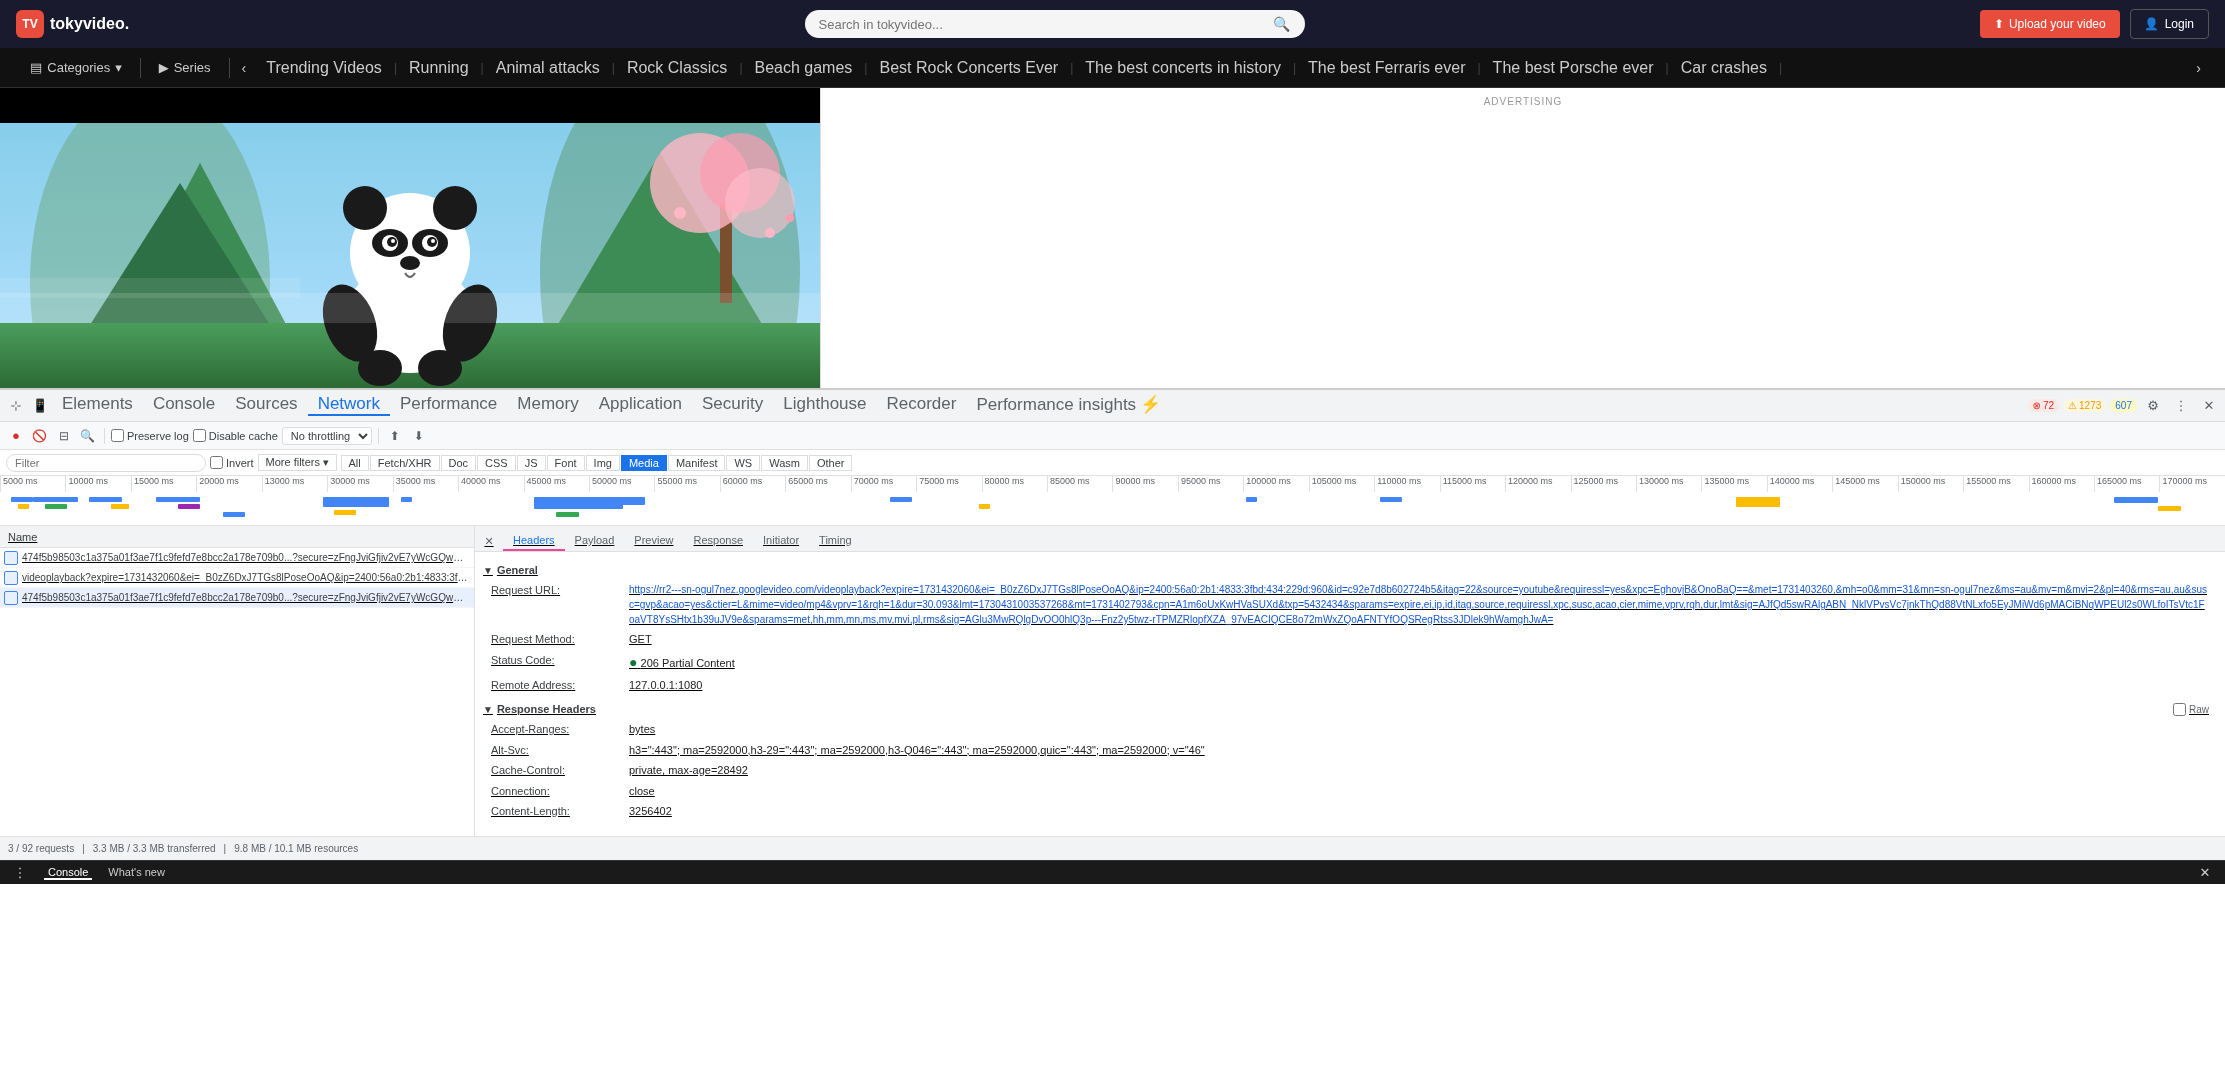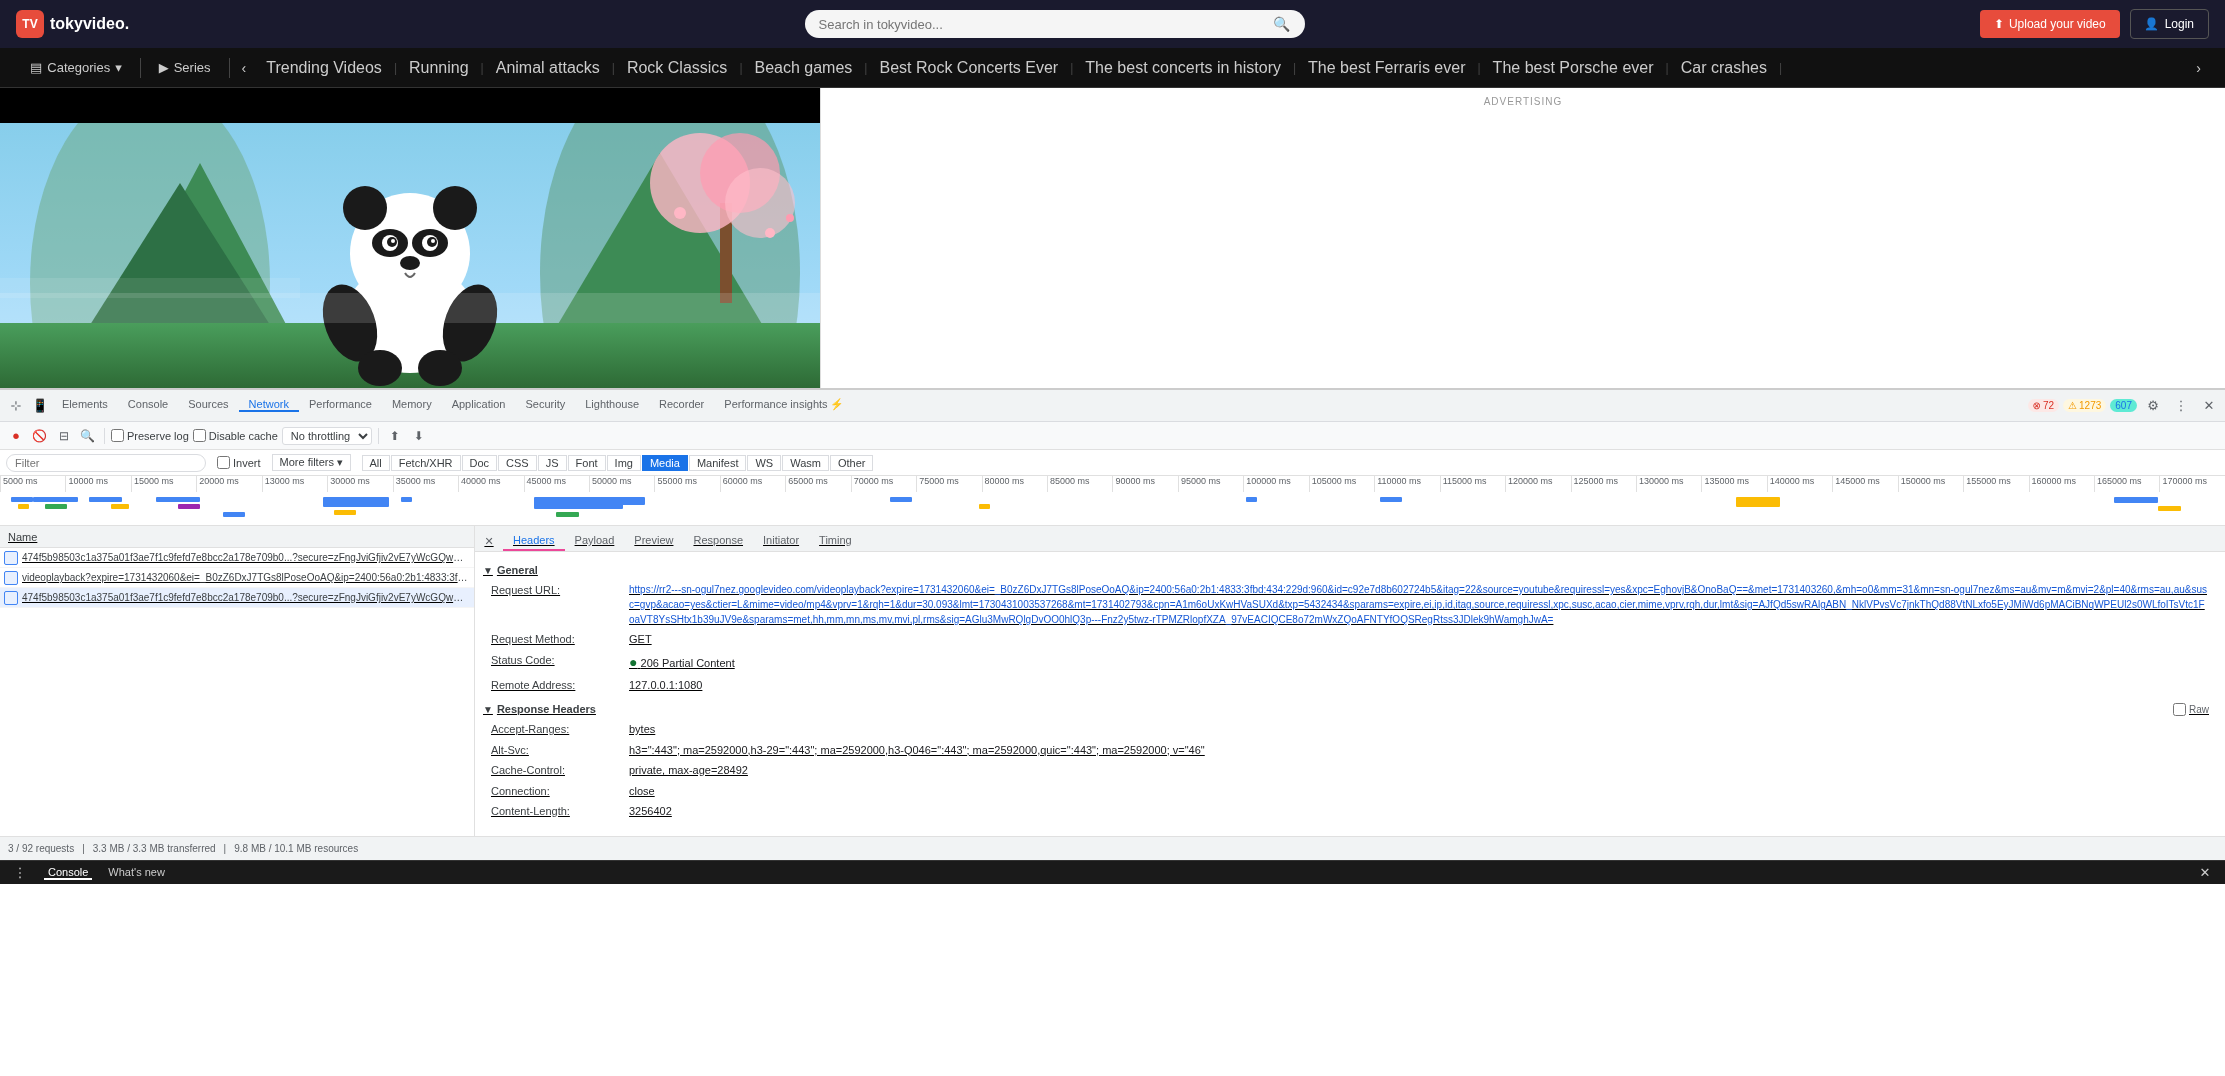--- a/index.html
+++ b/index.html
@@ -158,21 +158,21 @@
       background: #f1f3f4;
       border-bottom: 1px solid #dadce0;
       height: 32px;
       padding: 0 4px;
       gap: 0;
     }
     .dt-tab {
       padding: 0 10px;
       height: 100%;
       display: flex; align-items: center;
-      font-size: 11px;
+      font-size: 17px;
       color: #5f6368;
       cursor: pointer;
       border-bottom: 2px solid transparent;
       white-space: nowrap;
     }
     .dt-tab.active { color: #1a73e8; border-bottom: 2px solid #1a73e8; }
     .dt-icons {
       margin-left: auto;
       display: flex; align-items: center; gap: 4px;
     }
@@ -219,21 +219,21 @@
     }
 
     
     .filter-bar {
       display: flex;
       align-items: center;
       height: 26px;
       background: #fff;
       border-bottom: 1px solid #e0e0e0;
       padding: 0 6px;
-      gap: 11px;
+      gap: 4px;
     }
     .filter-input {
       flex: 1;
       max-width: 200px;
       border: 1px solid #dadce0;
       border-radius: 12px;
       padding: 2px 8px;
       font-size: 11px;
       outline: none;
     }
@@ -440,21 +440,21 @@
     .badge {
       display: inline-flex;
       align-items: center;
       gap: 2px;
       font-size: 10px;
       padding: 1px 5px;
       border-radius: 10px;
     }
     .badge.error { background: #fce8e6; color: #d93025; }
     .badge.warn { background: #fef7e0; color: #f29900; }
-    .badge.info { background: #5eead4; color: #1a73e8; }
+    .badge.info { background: #fef9c3; color: #1a73e8; }
 
     
     .tl-blue { background: #4285f4; }
     .tl-orange { background: #fbbc04; }
     .tl-green { background: #34a853; }
     .tl-purple { background: #9c27b0; }
   </style>
 </head>
 <body>
 

